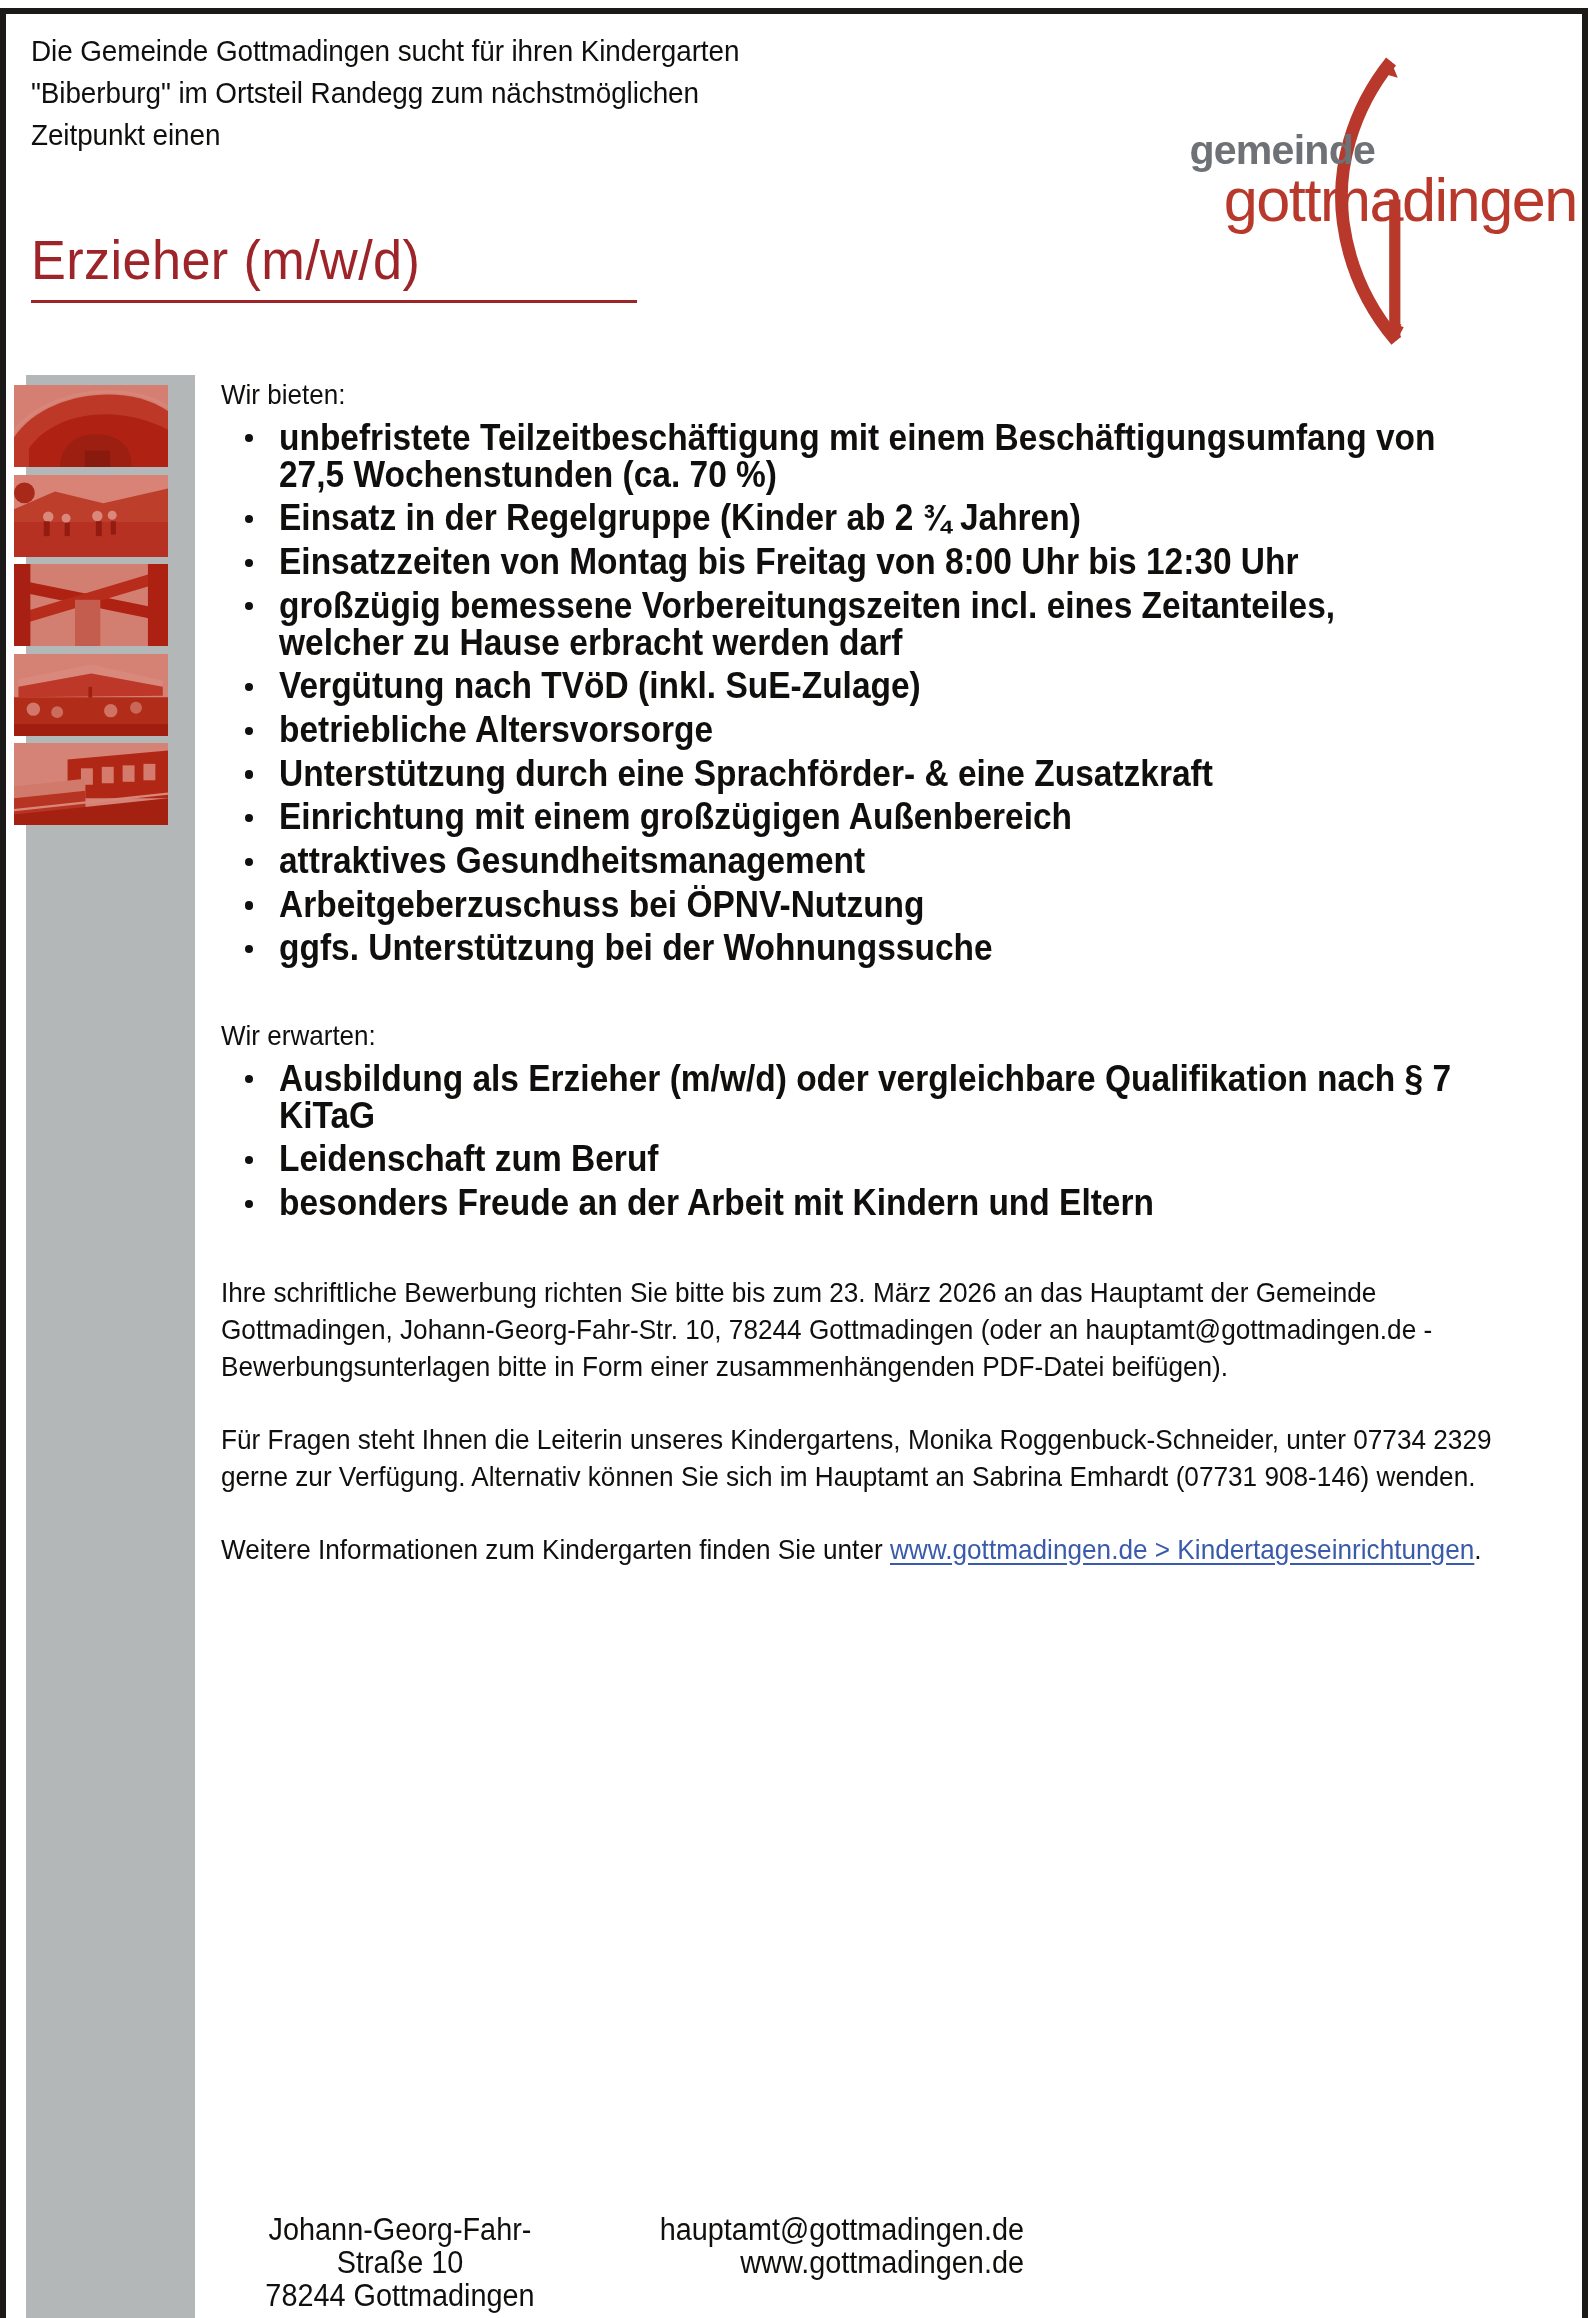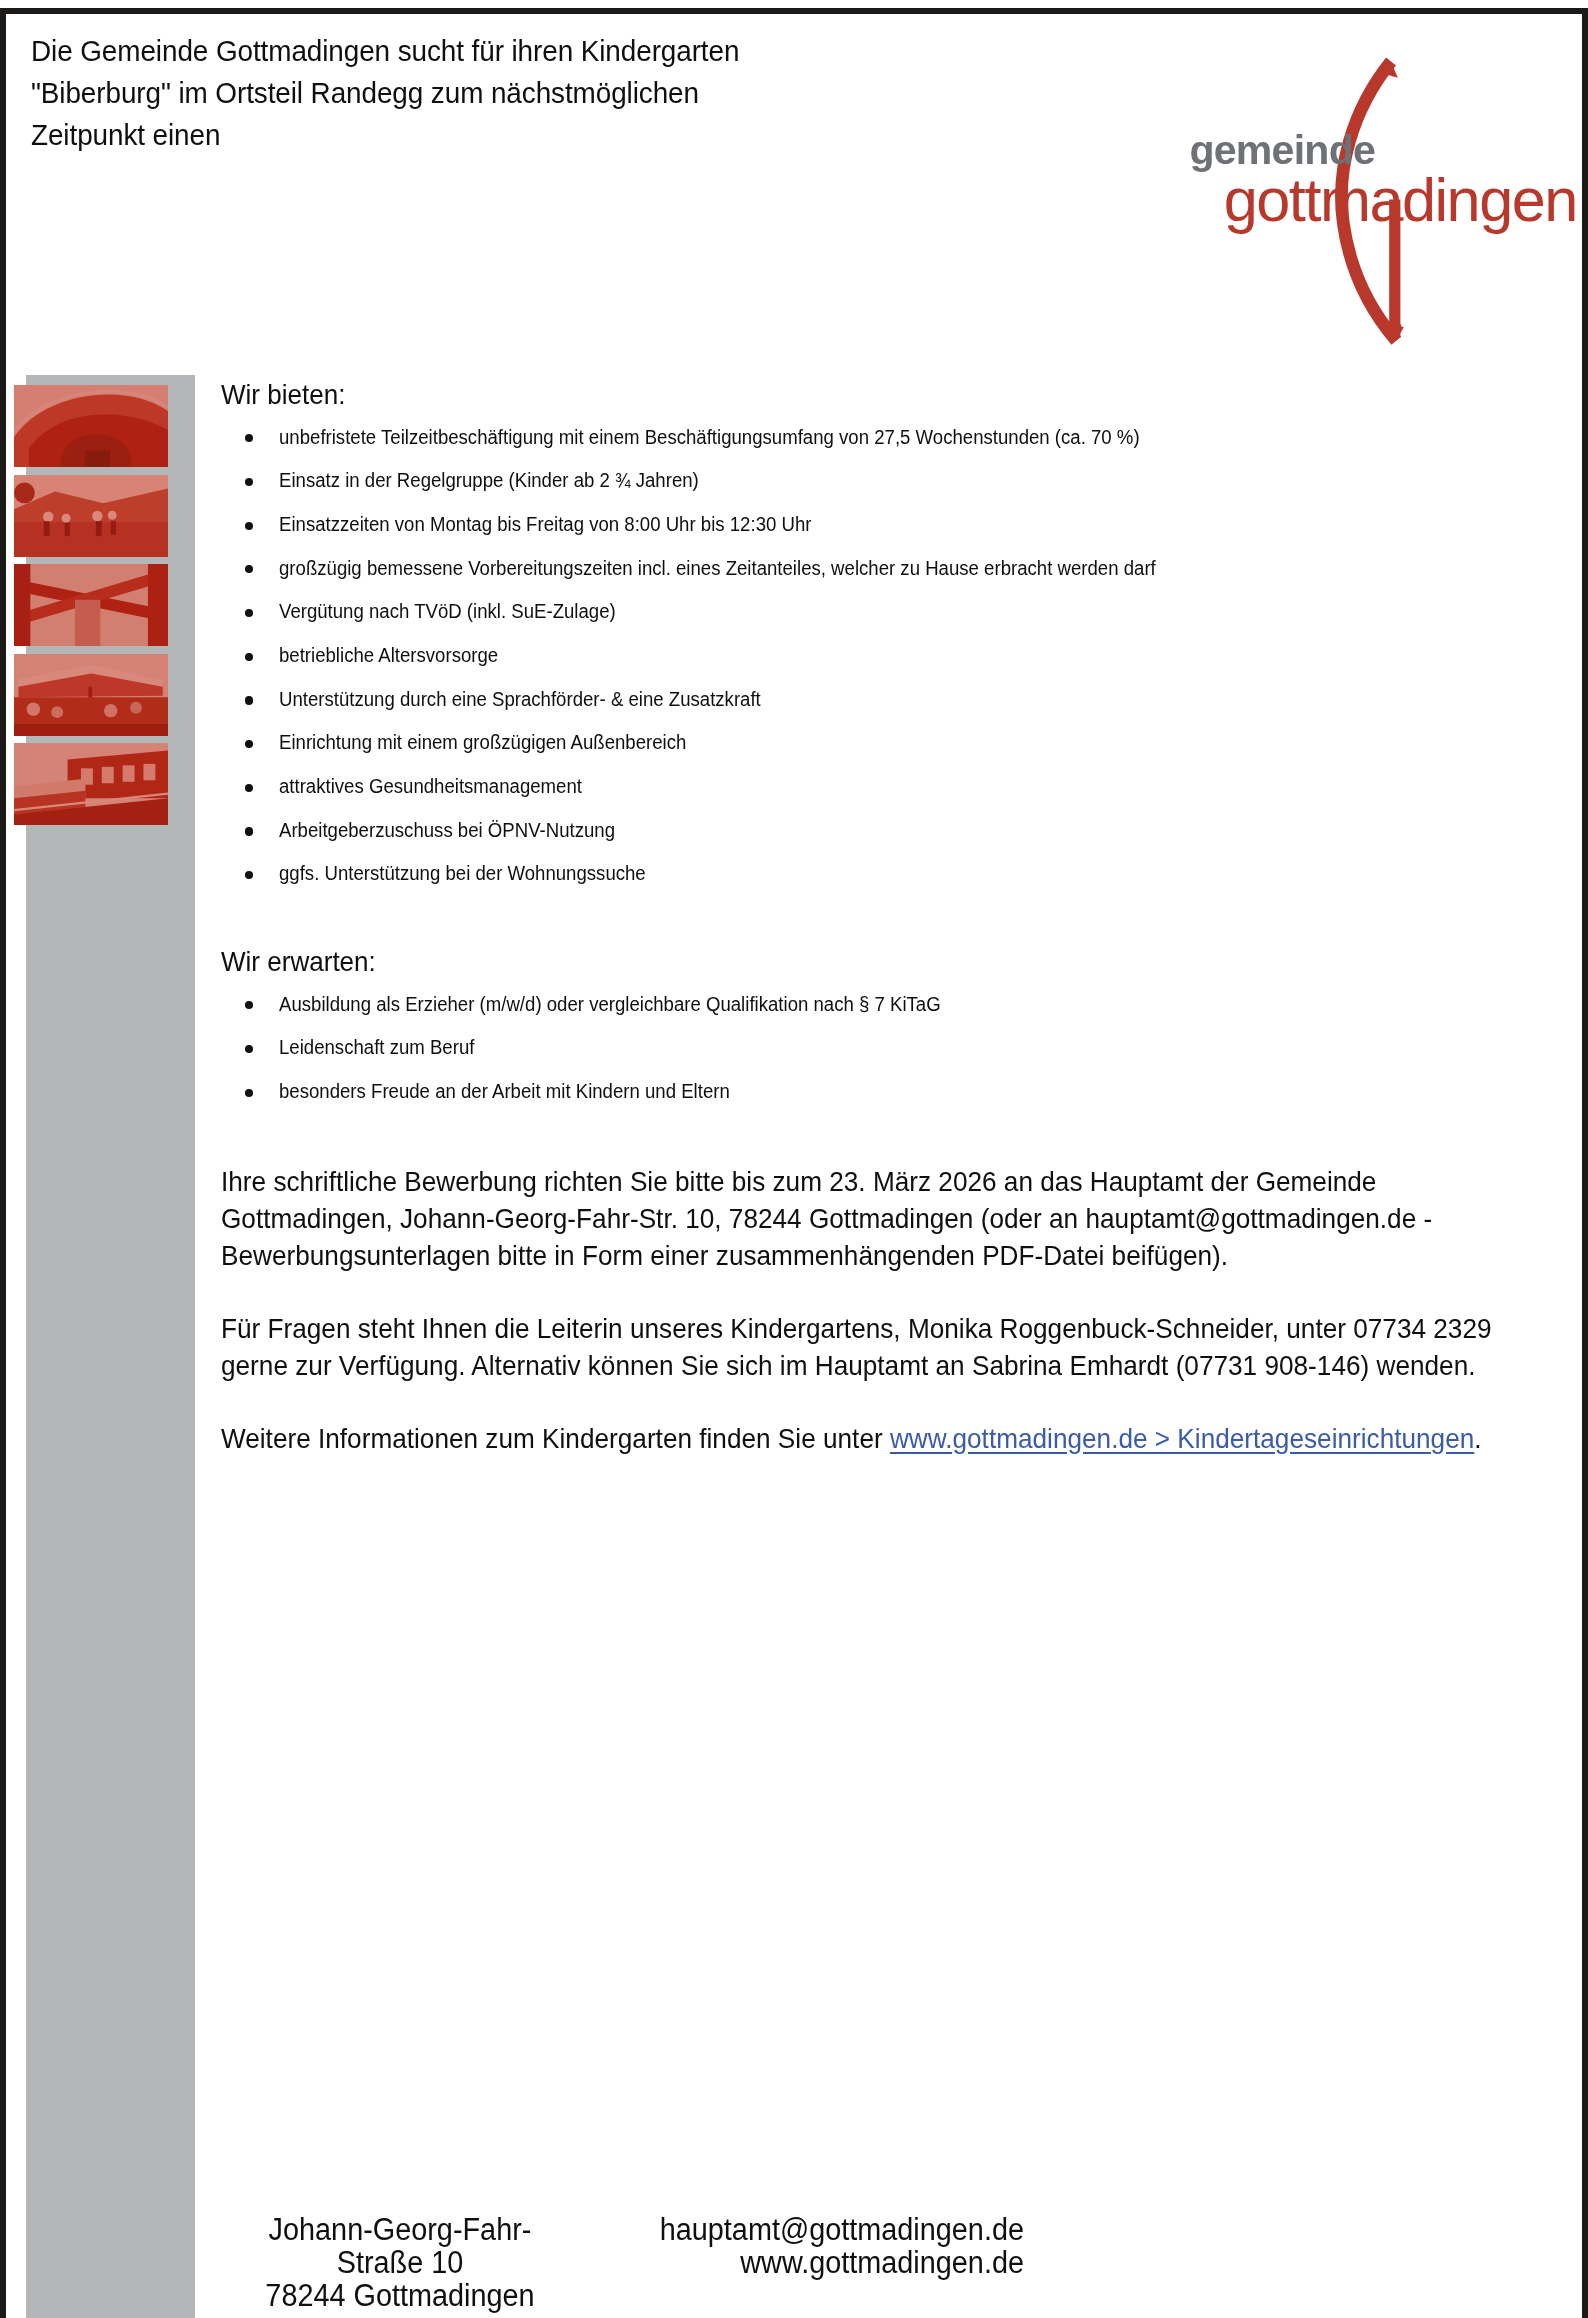--- a/index.html
+++ b/index.html
@@ -120,23 +120,24 @@
     transform-origin: left center;
   }
   ul.bullets {
     list-style: none;
     margin: 0 0 0 0;
     padding: 0;
   }
   ul.bullets li {
     position: relative;
     padding-left: 58px;
-    font-size: 20px;
+    font-size: 36px;
     line-height: 37px;
     margin-bottom: 6.7px;
+    font-weight: bold;
   }
   ul.bullets li .li-text {
     display: block;
     transform: scaleX(0.93);
     transform-origin: left center;
   }
   ul.bullets li::before {
     content: "";
     position: absolute;
     left: 24px;
@@ -204,20 +205,24 @@
       <path d="M296 30 C 243 96, 222 176, 232 246 C 241 312, 269 364, 303 404" fill="none" stroke="#b8392b" stroke-width="17"></path>
       <path d="M296 30 L 285 46 L 305 52 Z" fill="#b8392b"></path>
       <path d="M303 404 L 299 380 L 313 386 Z" fill="#b8392b"></path>
       <path d="M301 215 L 301 400" stroke="#b8392b" stroke-width="15" fill="none"></path>
       <path d="M301 400 L 294 382 L 310 382 Z" fill="#b8392b"></path>
       <text x="26" y="167" font-family="'Liberation Sans', sans-serif" font-size="55" font-weight="bold" fill="#6e7276" letter-spacing="-1">gemeinde</text>
       <text x="72" y="243" font-family="'Liberation Sans', sans-serif" font-size="82" fill="#b8392b" letter-spacing="-2">gottmadingen</text>
     </svg>
   </div>
 
+  <div class="job-title-wrap">
+    <div class="job-title">Erzieher (m/w/d)</div>
+    <div class="job-title-rule"></div>
+  </div>
 
   <div class="sidebar"></div>
 
   <div class="photo-strip">
 
     <div class="photo">
       <svg viewBox="0 0 207 110" preserveAspectRatio="none">
         <rect width="207" height="110" fill="#f2ddd7"></rect>
         <path d="M0 70 C 40 10, 150 -5, 207 35 L207 110 L0 110 Z" fill="#d9614a"></path>
         <path d="M20 85 C 55 35, 140 25, 207 60 L207 110 L20 110 Z" fill="#c73b24"></path>

